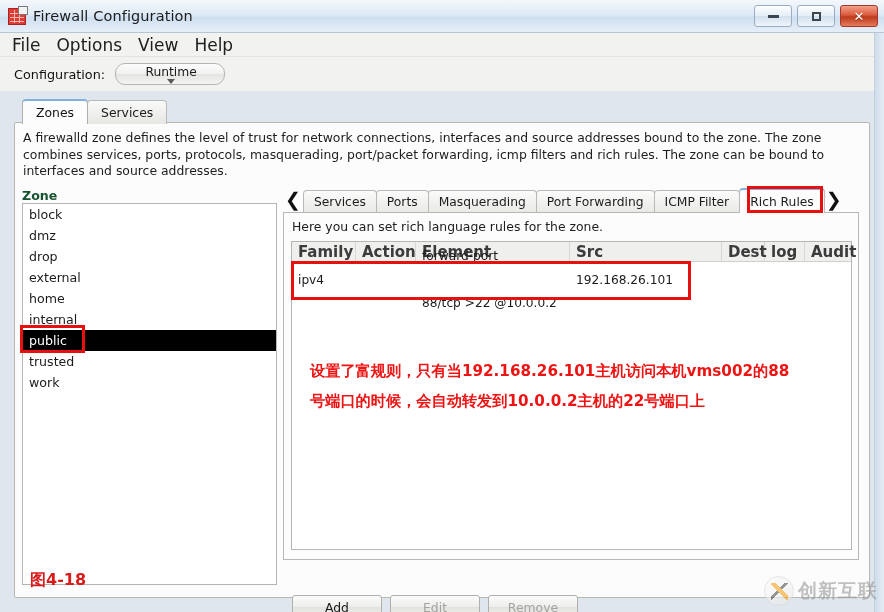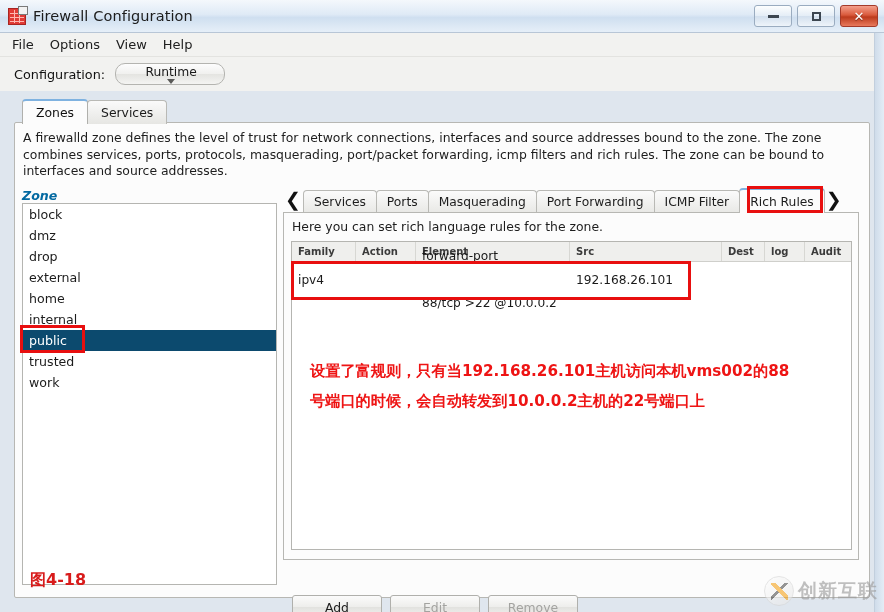--- a/index.html
+++ b/index.html
@@ -58,21 +58,21 @@
   .glyph-min { width: 11px; height: 3px; background: #3c4650; }
   .glyph-max { width: 9px; height: 9px; border: 2px solid #3c4650; }
 
   
   .menubar {
     position: absolute; left: 0; top: 33px; width: 884px; height: 24px;
     background: #f2f2f0;
     display: flex; align-items: center; padding-left: 12px; gap: 16px;
     border-bottom: 1px solid #e3e3e0;
   }
-  .menu-item { font-size: 13px; color: #202020; cursor: default; }
+  .menu-item { font-size: 17px; color: #202020; cursor: default; }
 
   
   .configrow {
     position: absolute; left: 0; top: 57px; width: 884px; height: 34px;
     background: #f2f2f0; display: flex; align-items: center; padding-left: 14px;
   }
   .config-label { font-size: 12.8px; font-weight: normal; color: #111; margin-right: 10px; }
   .combo {
     width: 110px; height: 22px; border: 1px solid #b4b4b0; border-radius: 10px;
     background: linear-gradient(to bottom, #fdfdfd 0%, #f0f0ee 50%, #e4e4e1 52%, #f4f4f2 100%);
@@ -108,31 +108,31 @@
     position: absolute; left: 14px; top: 122px; width: 856px; height: 476px;
     background: #fcfcfc; border: 1px solid #b7b7b3; border-radius: 2px;
   }
   .descr {
     position: absolute; left: 8px; top: 7px; width: 840px;
     font-size: 12.4px; color: #1d1d1d; line-height: 16.5px;
   }
 
   
   .zone-label {
-    position: absolute; left: 22px; top: 188px; font-size: 12.6px; font-weight: bold; color: #0369a1; font-style: italic;
+    position: absolute; left: 22px; top: 188px; font-size: 12.6px; font-weight: bold; color: #14532d;
   }
   .zone-list {
     position: absolute; left: 22px; top: 203px; width: 255px; height: 382px;
     background: #ffffff; border: 1px solid #b5b5b1; overflow: hidden;
   }
   .zone-item {
     height: 21px; line-height: 21px; padding-left: 6px;
     font-size: 12.6px; color: #1c1c1c;
   }
-  .zone-item.selected { background: #0c4a6e; color: #ffffff; }
+  .zone-item.selected { background: #000000; color: #ffffff; }
 
   .redbox-public {
     position: absolute; left: 20px; top: 325px; width: 65px; height: 28px;
     border: 3px solid #e80f0f; z-index: 6; pointer-events: none;
   }
 
   .fig-caption {
     position: absolute; left: 30px; top: 570px; font-size: 16px; font-weight: bold;
     color: #d81b1b; font-family: "DejaVu Sans", sans-serif;
   }
@@ -174,21 +174,21 @@
     position: absolute; left: 8px; top: 6px; font-size: 12.4px; color: #1d1d1d;
   }
 
   
   .table-wrap {
     position: absolute; left: 7px; top: 28px; width: 561px; height: 309px;
     background: #ffffff; border: 1px solid #b5b5b1;
   }
   .thead { display: flex; height: 20px; background: #efefed; border-bottom: 1px solid #cfcfcb; }
   .th {
-    font-size: 10px; color: #3b3b3b; font-weight: bold;
+    font-size: 15px; color: #3b3b3b; font-weight: bold;
     display: flex; align-items: center; padding-left: 6px;
     border-right: 1px solid #d7d7d3;
   }
   .th:last-child { border-right: none; }
   .trow { display: flex; height: 36px; }
   .td { font-size: 12.2px; color: #1a1a1a; display: flex; align-items: center; padding-left: 6px; }
   .td.element { flex-direction: column; align-items: flex-start; justify-content: center; line-height: 15px; gap: 32px; }
   .redbox-row {
     position: absolute; left: -1px; top: 19px; width: 400px; height: 39px;
     border: 3px solid #e80f0f; z-index: 7; pointer-events: none;

